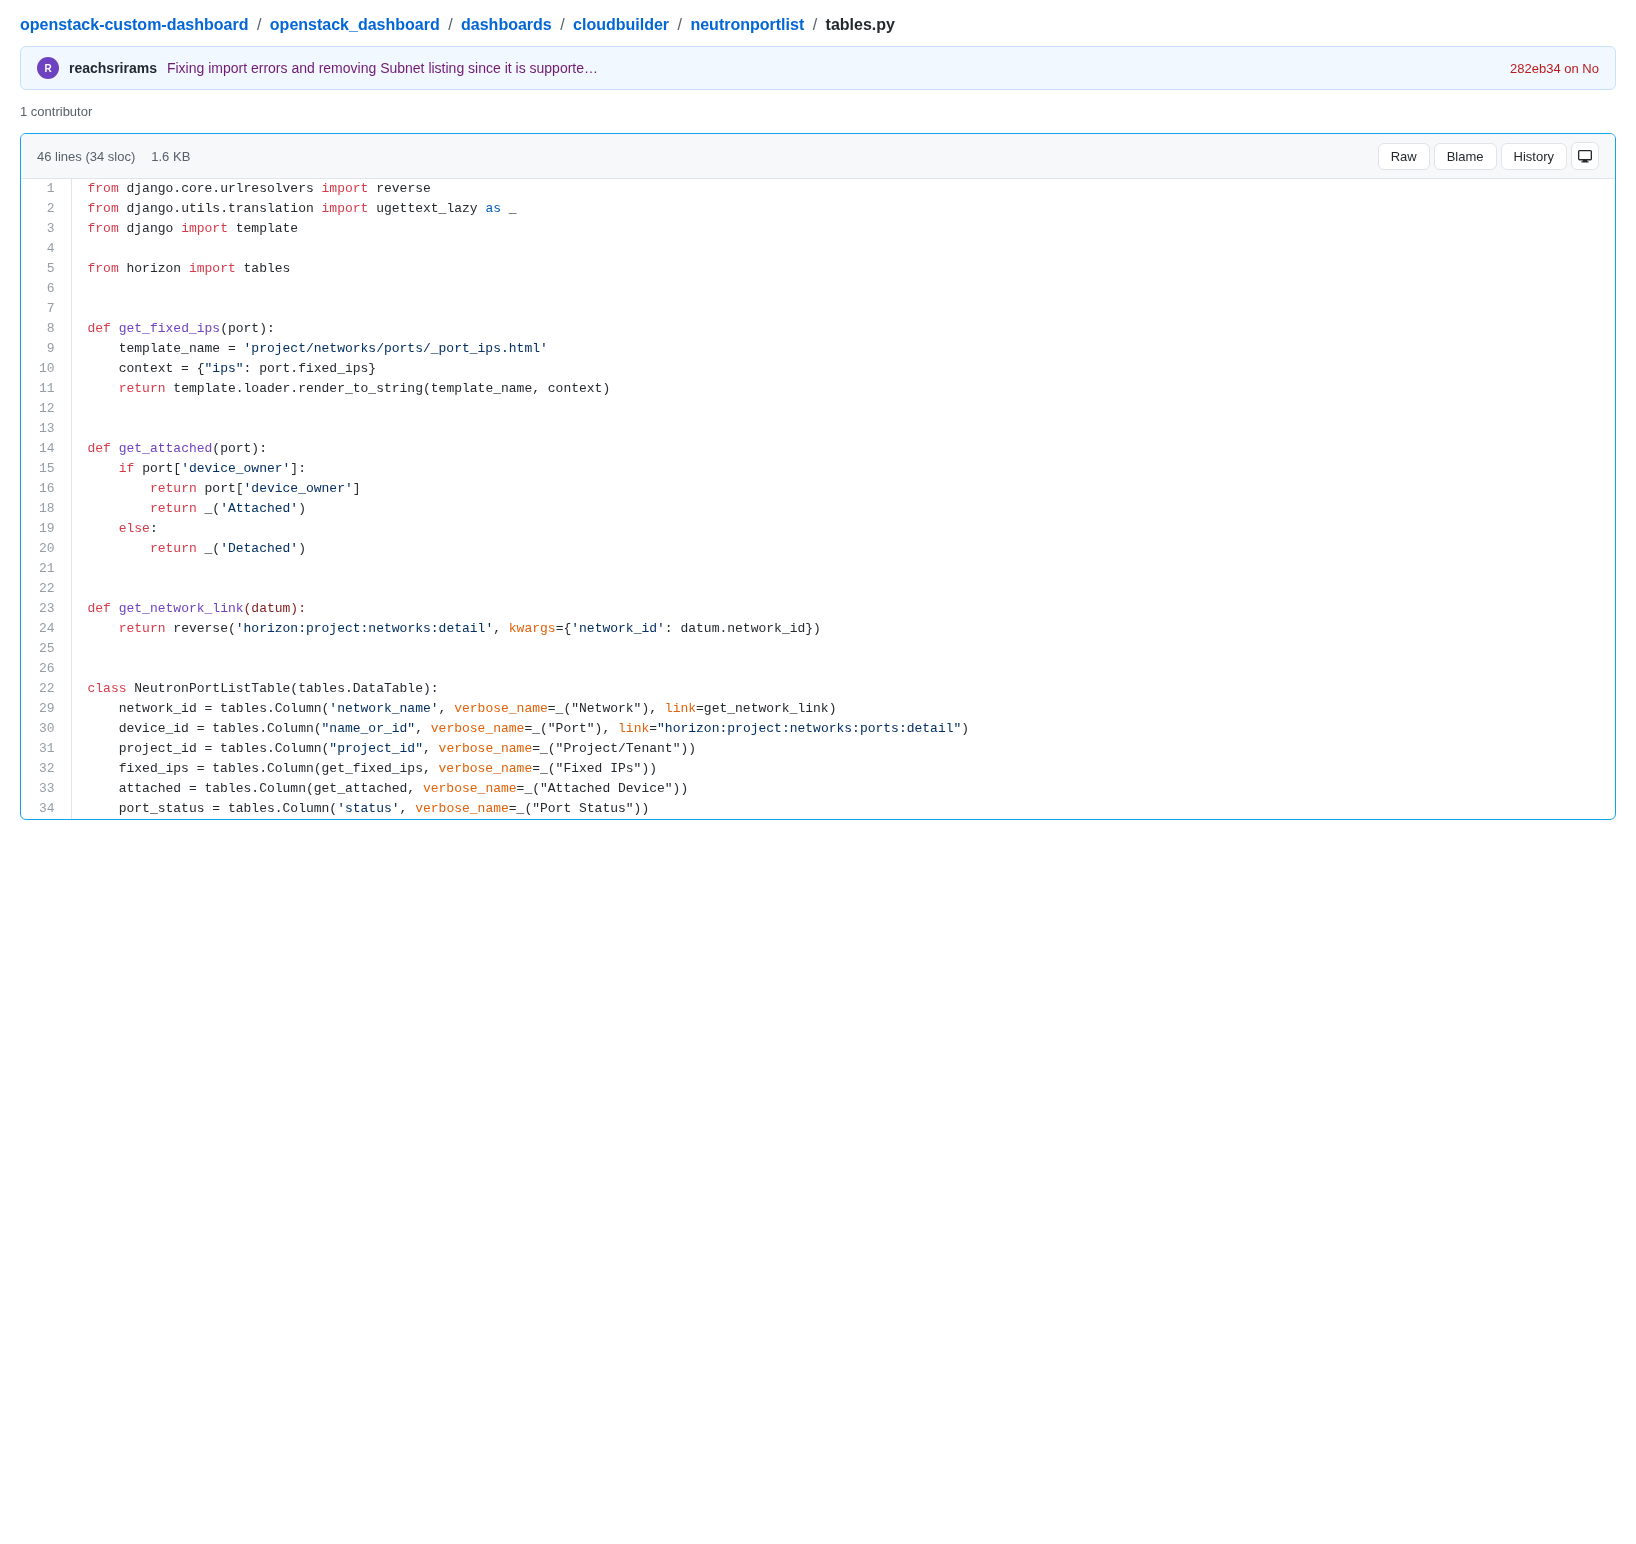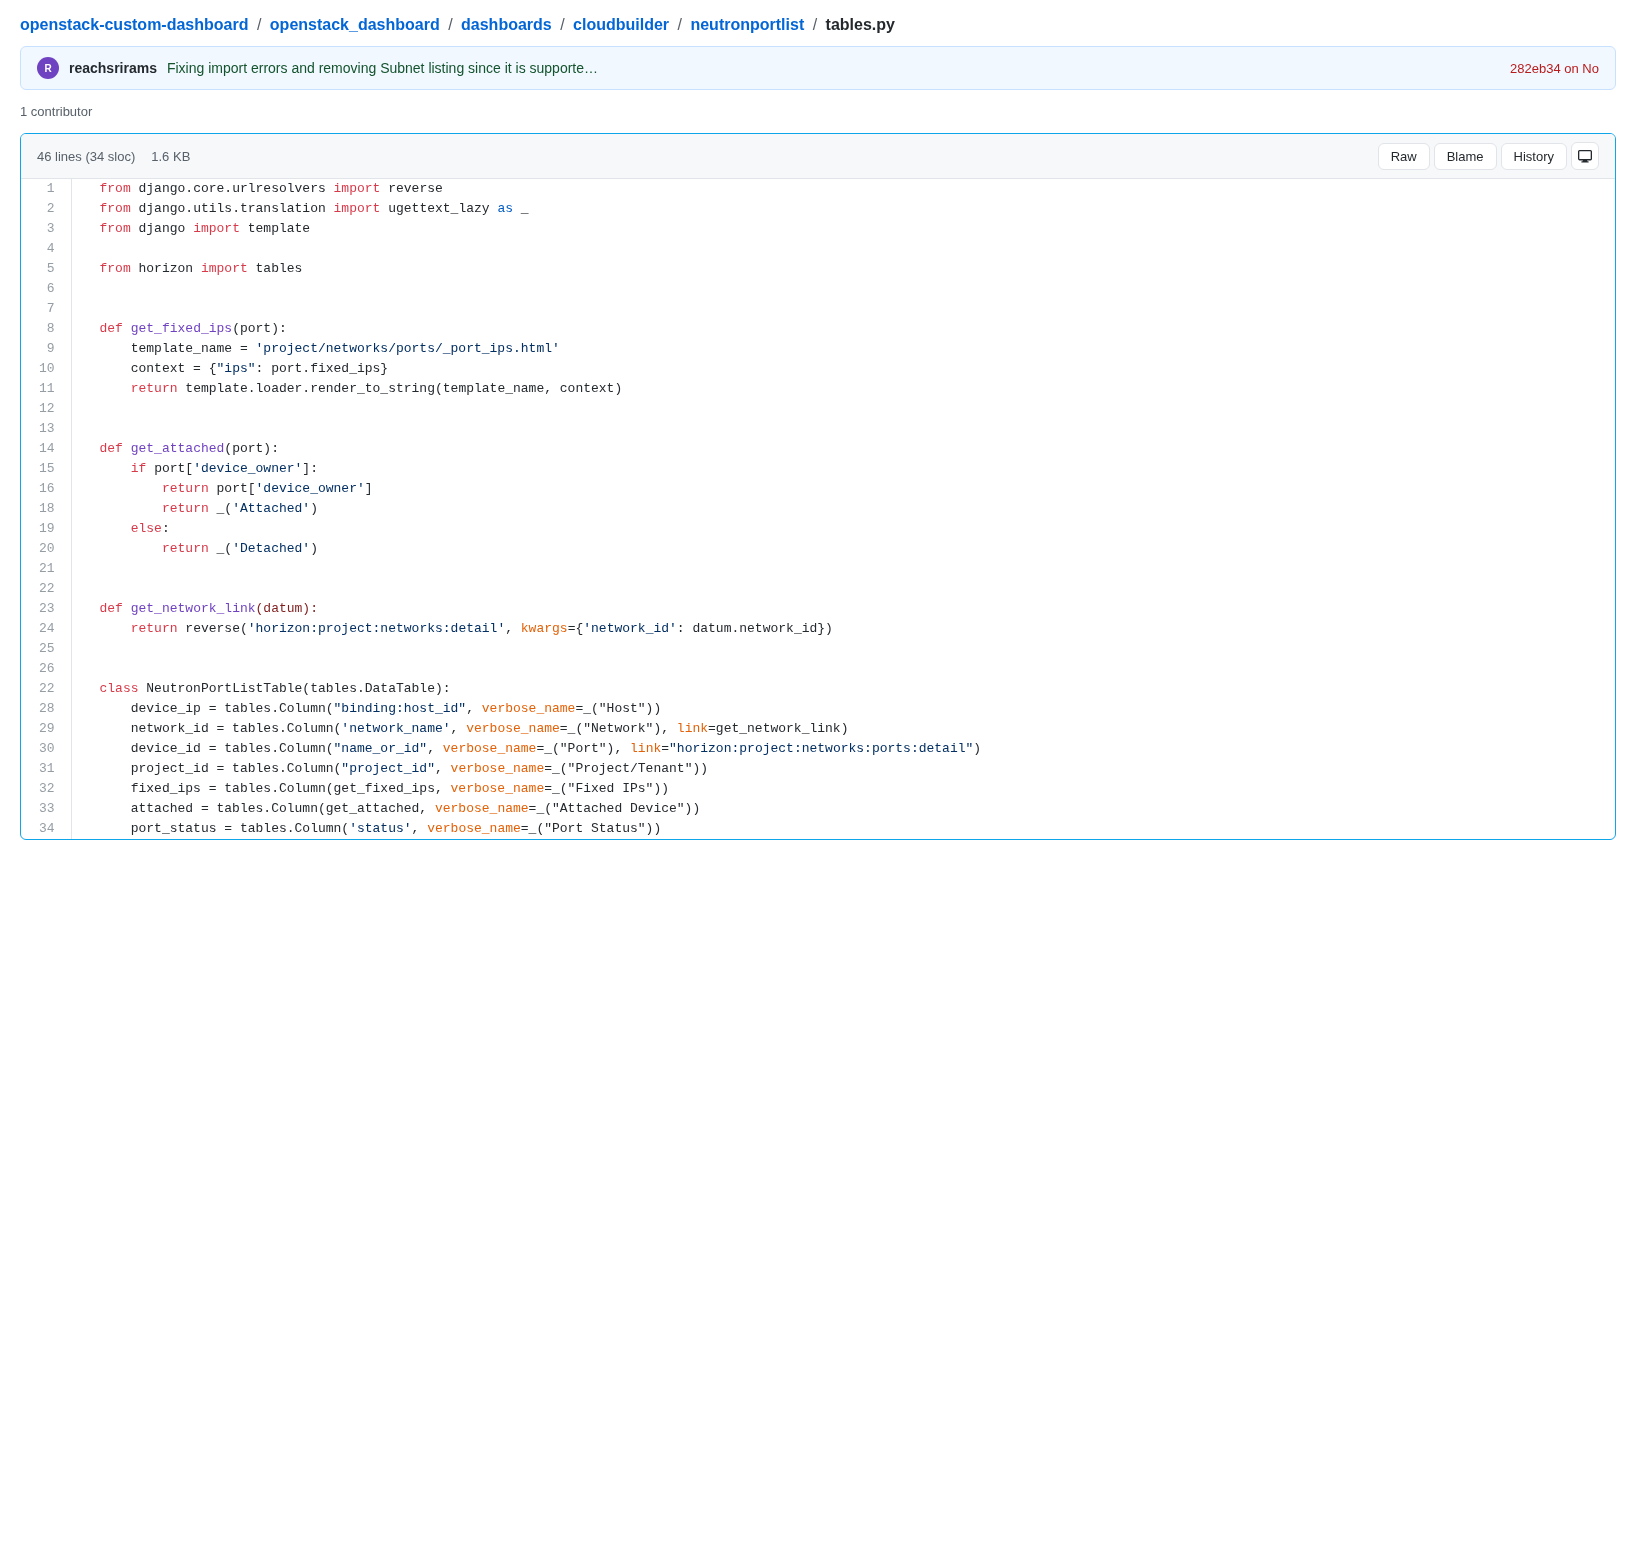--- a/index.html
+++ b/index.html
@@ -44,21 +44,21 @@
       background: #6f42c1;
       display: flex;
       align-items: center;
       justify-content: center;
       color: #fff;
       font-size: 10px;
       font-weight: 700;
       flex-shrink: 0;
     }
     .commit-author { font-weight: 600; color: #24292e; }
-    .commit-message { color: #14532d; }
+    .commit-message { color: #701a75; }
     .commit-bar-right { color: #b91c1c; font-size: 13px; }
 
     
     .contributor-bar {
       padding: 6px 20px 14px 20px;
       font-size: 13px;
       color: #586069;
     }
 
     
@@ -114,21 +114,21 @@
       width: 50px;
       min-width: 50px;
       text-align: right;
       padding: 0 16px 0 10px;
       color: #959da5;
       user-select: none;
       vertical-align: top;
       border-right: 1px solid #e1e4e8;
     }
     .line-code {
-      padding: 0 28px;
+      padding: 0 16px;
       white-space: pre;
       color: #24292e;
     }
 
     .screen-icon {
       width: 28px;
       height: 28px;
       border: 1px solid #e1e4e8;
       border-radius: 6px;
       display: flex;
@@ -288,24 +288,20 @@
           </tr>
           <tr>
             <td class="line-num">26</td>
             <td class="line-code">&nbsp;</td>
           </tr>
           <tr>
             <td class="line-num">22</td>
             <td class="line-code"><span style="color: rgb(215, 58, 73);">class</span><span style="color: rgb(36, 41, 46);"> NeutronPortListTable(tables.DataTable):</span></td>
           </tr>
           <tr>
-            <td class="line-num">28</td>
-            <td class="line-code"><span style="color: rgb(36, 41, 46);">    device_ip = tables.Column(</span><span style="color: rgb(3, 47, 98);">"binding:host_id"</span><span style="color: rgb(36, 41, 46);">, </span><span style="color: rgb(227, 98, 9);">verbose_name</span><span style="color: rgb(36, 41, 46);">=_("Host"))</span></td>
-          </tr>
-          <tr>
             <td class="line-num">29</td>
             <td class="line-code"><span style="color: rgb(36, 41, 46);">    network_id = tables.Column(</span><span style="color: rgb(3, 47, 98);">'network_name'</span><span style="color: rgb(36, 41, 46);">, </span><span style="color: rgb(227, 98, 9);">verbose_name</span><span style="color: rgb(36, 41, 46);">=_("Network"), </span><span style="color: rgb(227, 98, 9);">link</span><span style="color: rgb(36, 41, 46);">=get_network_link)</span></td>
           </tr>
           <tr>
             <td class="line-num">30</td>
             <td class="line-code"><span style="color: rgb(36, 41, 46);">    device_id = tables.Column(</span><span style="color: rgb(3, 47, 98);">"name_or_id"</span><span style="color: rgb(36, 41, 46);">, </span><span style="color: rgb(227, 98, 9);">verbose_name</span><span style="color: rgb(36, 41, 46);">=_("Port"), </span><span style="color: rgb(227, 98, 9);">link</span><span style="color: rgb(36, 41, 46);">=</span><span style="color: rgb(3, 47, 98);">"horizon:project:networks:ports:detail"</span><span style="color: rgb(36, 41, 46);">)</span></td>
           </tr>
           <tr>
             <td class="line-num">31</td>
             <td class="line-code"><span style="color: rgb(36, 41, 46);">    project_id = tables.Column(</span><span style="color: rgb(3, 47, 98);">"project_id"</span><span style="color: rgb(36, 41, 46);">, </span><span style="color: rgb(227, 98, 9);">verbose_name</span><span style="color: rgb(36, 41, 46);">=_("Project/Tenant"))</span></td>

